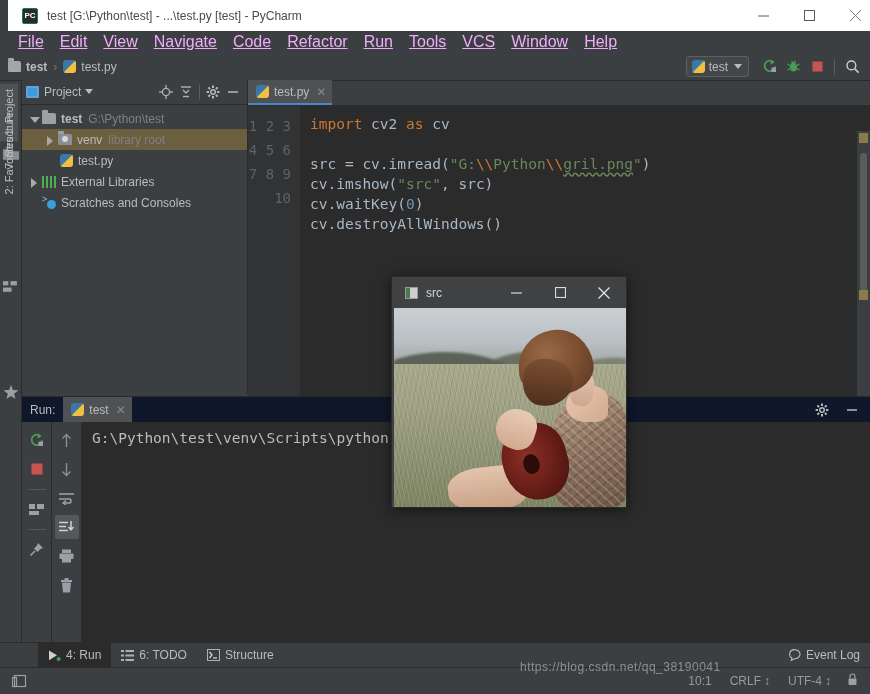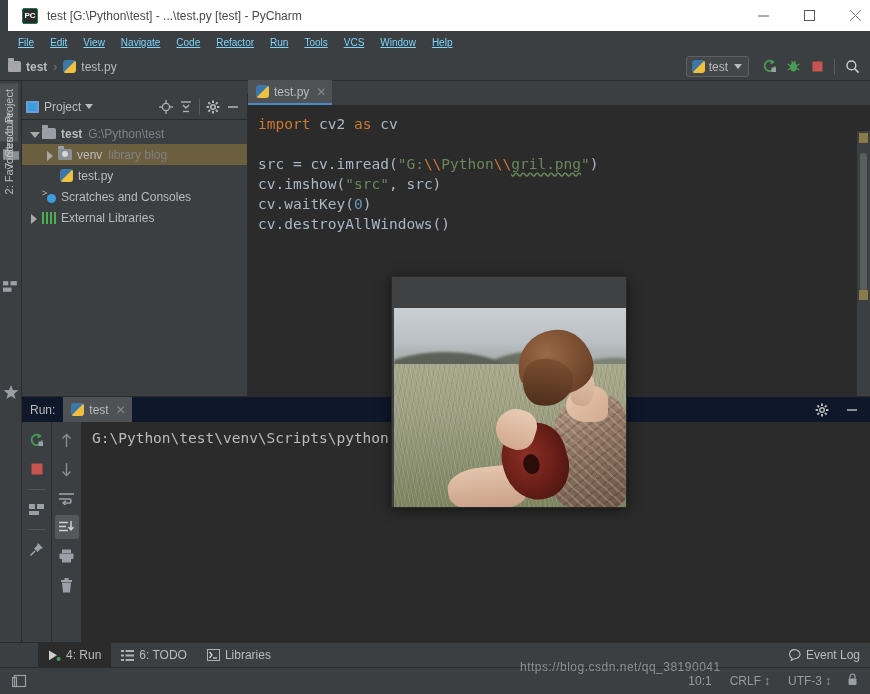--- a/index.html
+++ b/index.html
@@ -32,21 +32,21 @@
     color:#6a6a6a;
   }
   .tb-btn svg{ display:block; }
 
   
   .menubar{
     position:absolute; left:0; top:31px; width:870px; height:22px;
     background:#3c3f41; display:flex; align-items:center; padding-left:10px;
   }
   .menu-item{
-    font-size:10px; color:#7dd3fc; padding:2px 8px; cursor:default; white-space:nowrap;
+    font-size:16px; color:#f0abfc; padding:2px 8px; cursor:default; white-space:nowrap;
   }
   .menu-item u{ text-decoration:underline; }
 
   
   .navbar{
     position:absolute; left:0; top:53px; width:870px; height:28px;
     background:#3c3f41; display:flex; align-items:center; padding-left:8px;
     border-bottom:1px solid #2b2b2b;
   }
   .crumb{ display:flex; align-items:center; font-size:12px; color:#bbbbbb; }
@@ -85,21 +85,21 @@
   .vtab{
     writing-mode:vertical-rl; transform:rotate(180deg);
     font-size:11px; color:#bbbbbb; white-space:nowrap;
     padding:6px 3px; cursor:default;
   }
   .vtab.active{ background:#4e5254; }
   .strip-icon{ width:16px;height:14px;margin:4px auto; display:block;}
 
   
   .project-panel{
-    position:absolute; left:22px; top:94px; width:226px; height:315px;
+    position:absolute; left:22px; top:79px; width:226px; height:315px;
     background:#3c3f41; border-right:1px solid #2b2b2b;
   }
   .panel-head{
     height:26px; display:flex; align-items:center; padding:0 4px;
     border-bottom:1px solid #2b2b2b;
   }
   .panel-head .title{ font-size:12px; color:#bbbbbb; margin:0 4px 0 5px;}
   .panel-head .sq{
     width:13px;height:12px;border:2px solid #6c9fd8;background:#3c9dde;border-radius:1px;flex:none;
   }
@@ -507,47 +507,57 @@
       <div class="tree-row">
         <span class="arrow down"></span>
         <span class="folder"></span>
         <span class="tname">test</span>
         <span class="tpath">G:\Python\test</span>
       </div>
       <div class="tree-row selected" style="padding-left:22px;">
         <span class="arrow right"></span>
         <span class="folder venv"></span>
         <span>venv</span>
-        <span class="tdim">library blog</span>
+        <span class="tdim">library root</span>
       </div>
       <div class="tree-row" style="padding-left:38px;">
         <span class="pyicon"></span>
         <span>test.py</span>
-      </div>
-      <div class="tree-row" style="padding-left:20px;">
-        <span class="scratch-icon"></span>
-        <span>Scratches and Consoles</span>
       </div>
       <div class="tree-row">
         <span class="arrow right"></span>
         <span class="libs-icon"></span>
         <span>External Libraries</span>
+      </div>
+      <div class="tree-row" style="padding-left:20px;">
+        <span class="scratch-icon"></span>
+        <span>Scratches and Consoles</span>
       </div>
     </div>
   </div>
 
   <div class="editor-zone">
     <div class="tabbar">
       <div class="etab">
         <span class="pyicon"></span>
         <span>test.py</span>
         <span class="close">✕</span>
       </div>
     </div>
     <div class="editor-body">
+      <div class="gutter"><span>1
+2
+3
+4
+5
+6
+7
+8
+9
+10</span></div>
       <div class="code"><span class="kw">import</span> cv2 <span class="kw">as</span> cv
 
 src = cv.imread(<span class="str">"G:</span><span class="esc">\\</span><span class="str">Python</span><span class="esc">\\</span><span class="str typo">gril.png</span><span class="str">"</span>)
 cv.imshow(<span class="str">"src"</span>, src)
 cv.waitKey(<span class="num">0</span>)
 cv.destroyAllWindows()</div>
       <div class="editor-scroll">
         <div class="es-mark" style="top:2px;"></div>
         <div class="es-thumb"></div>
         <div class="es-mark" style="top:159px;"></div>
@@ -660,20 +670,42 @@
             <path d="M2 4.5 H11 L10 14.5 H3 Z" fill="#9aa0a6"></path>
           </svg>
         </span>
       </div>
 
       <div class="console">G:\Python\test\venv\Scripts\python.exe G:/Python/test/test.py</div>
     </div>
   </div>
 
   <div class="cvwin">
+    <div class="cv-title">
+      <span class="cv-ic"></span>
+      <span class="cv-name">src</span>
+      <span class="cv-btns">
+        <span class="cv-btn">
+          <svg width="11" height="11" viewBox="0 0 11 11">
+              <line x1="0" y1="6" x2="11" y2="6" stroke="#d9d9d9" stroke-width="1.2"></line>
+            </svg>
+        </span>
+        <span class="cv-btn">
+          <svg width="11" height="11" viewBox="0 0 11 11">
+              <rect x="0.5" y="0.5" width="10" height="10" fill="none" stroke="#d9d9d9" stroke-width="1.2"></rect>
+            </svg>
+        </span>
+        <span class="cv-btn">
+          <svg width="12" height="12" viewBox="0 0 12 12">
+              <line x1="0.5" y1="0.5" x2="11.5" y2="11.5" stroke="#e3e3e3" stroke-width="1.3"></line>
+              <line x1="11.5" y1="0.5" x2="0.5" y2="11.5" stroke="#e3e3e3" stroke-width="1.3"></line>
+            </svg>
+        </span>
+      </span>
+    </div>
     <div class="cv-canvas">
       <div class="photo">
         <div class="sky"></div>
         <div class="hills"></div>
         <div class="field"></div>
         <div class="person">
           <div class="legs"></div>
           <div class="dress"></div>
           <div class="shoulder"></div>
           <div class="neck"></div>
@@ -712,21 +744,21 @@
       <span>6: TODO</span>
     </div>
     <div class="btab">
       <span class="bi">
         <svg width="13" height="12" viewBox="0 0 13 12">
           <rect x="0.5" y="0.5" width="12" height="11" fill="none" stroke="#b0b0b0" stroke-width="1"></rect>
           <path d="M2.5 3 L5 6 L2.5 9" fill="none" stroke="#d8d8d8" stroke-width="1.2"></path>
           <line x1="6" y1="9" x2="10" y2="9" stroke="#d8d8d8" stroke-width="1.2"></line>
         </svg>
       </span>
-      <span>Libraries</span>
+      <span>Structure</span>
     </div>
     <div class="bottombar-right">
       <div class="eventlog">
         <span style="margin-right:5px;display:flex;">
           <svg width="13" height="12" viewBox="0 0 13 12">
             <path d="M6.5 0.6 A5.6 4.6 0 1 1 6.4 9.8 L3.2 11.4 L4 9.2 A4.6 4.6 0 0 1 6.5 0.6 Z" fill="none" stroke="#bbbbbb" stroke-width="1.1"></path>
           </svg>
         </span>
         <span>Event Log</span>
       </div>
@@ -739,21 +771,21 @@
         <rect x="2.5" y="1.5" width="11" height="11" fill="none" stroke="#9aa0a6" stroke-width="1.2"></rect>
         <rect x="0.5" y="3.5" width="4" height="9" fill="none" stroke="#9aa0a6" stroke-width="1.2"></rect>
       </svg>
     </div>
     <div class="sb-right">
       <span class="sb-item">10:1</span>
       <span class="sb-item">
         <span>CRLF</span><span style="margin-left:3px;">↕</span>
       </span>
       <span class="sb-item">
-        <span>UTF-3</span><span style="margin-left:3px;">↕</span>
+        <span>UTF-4</span><span style="margin-left:3px;">↕</span>
       </span>
       <span class="sb-item" style="margin-left:16px;">
         <svg width="11" height="13" viewBox="0 0 11 13">
           <path d="M3 5.5 V3.5 A2.5 2.5 0 0 1 8 3.5 V5.5" fill="none" stroke="#9aa0a6" stroke-width="1.2"></path>
           <rect x="1.5" y="5.5" width="8" height="6.5" rx="1" fill="#9aa0a6"></rect>
         </svg>
       </span>
     </div>
   </div>
 

